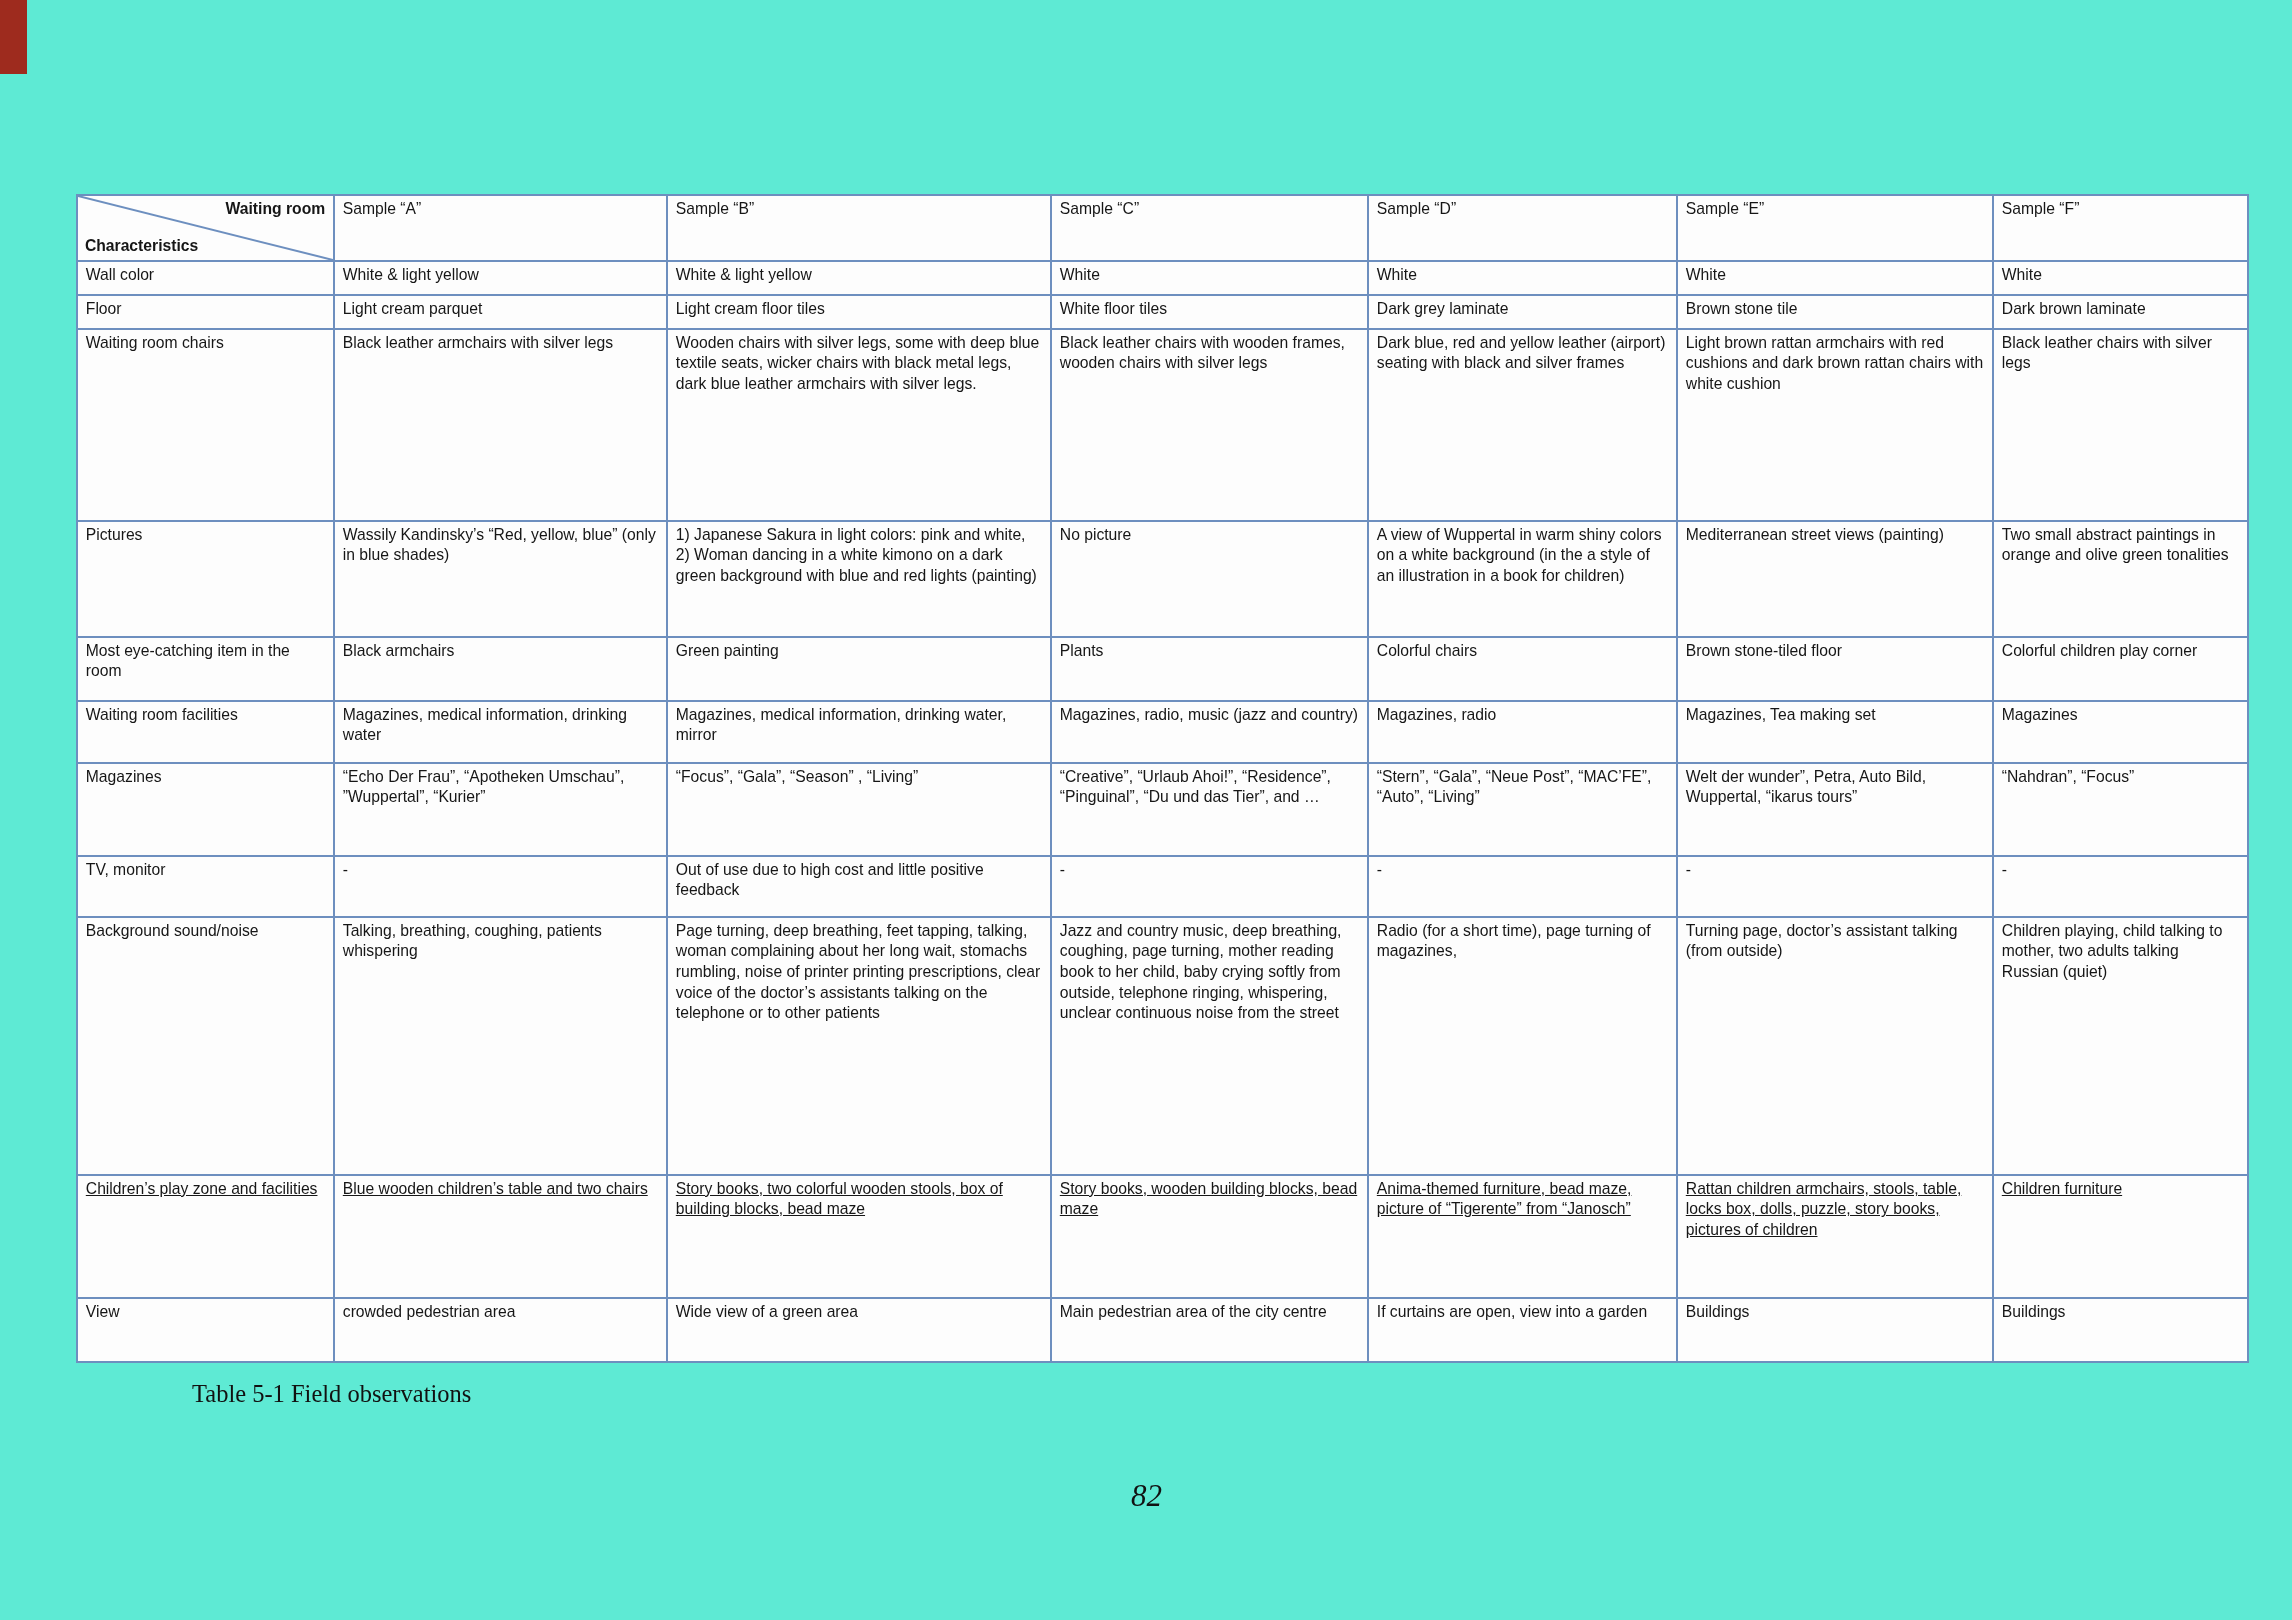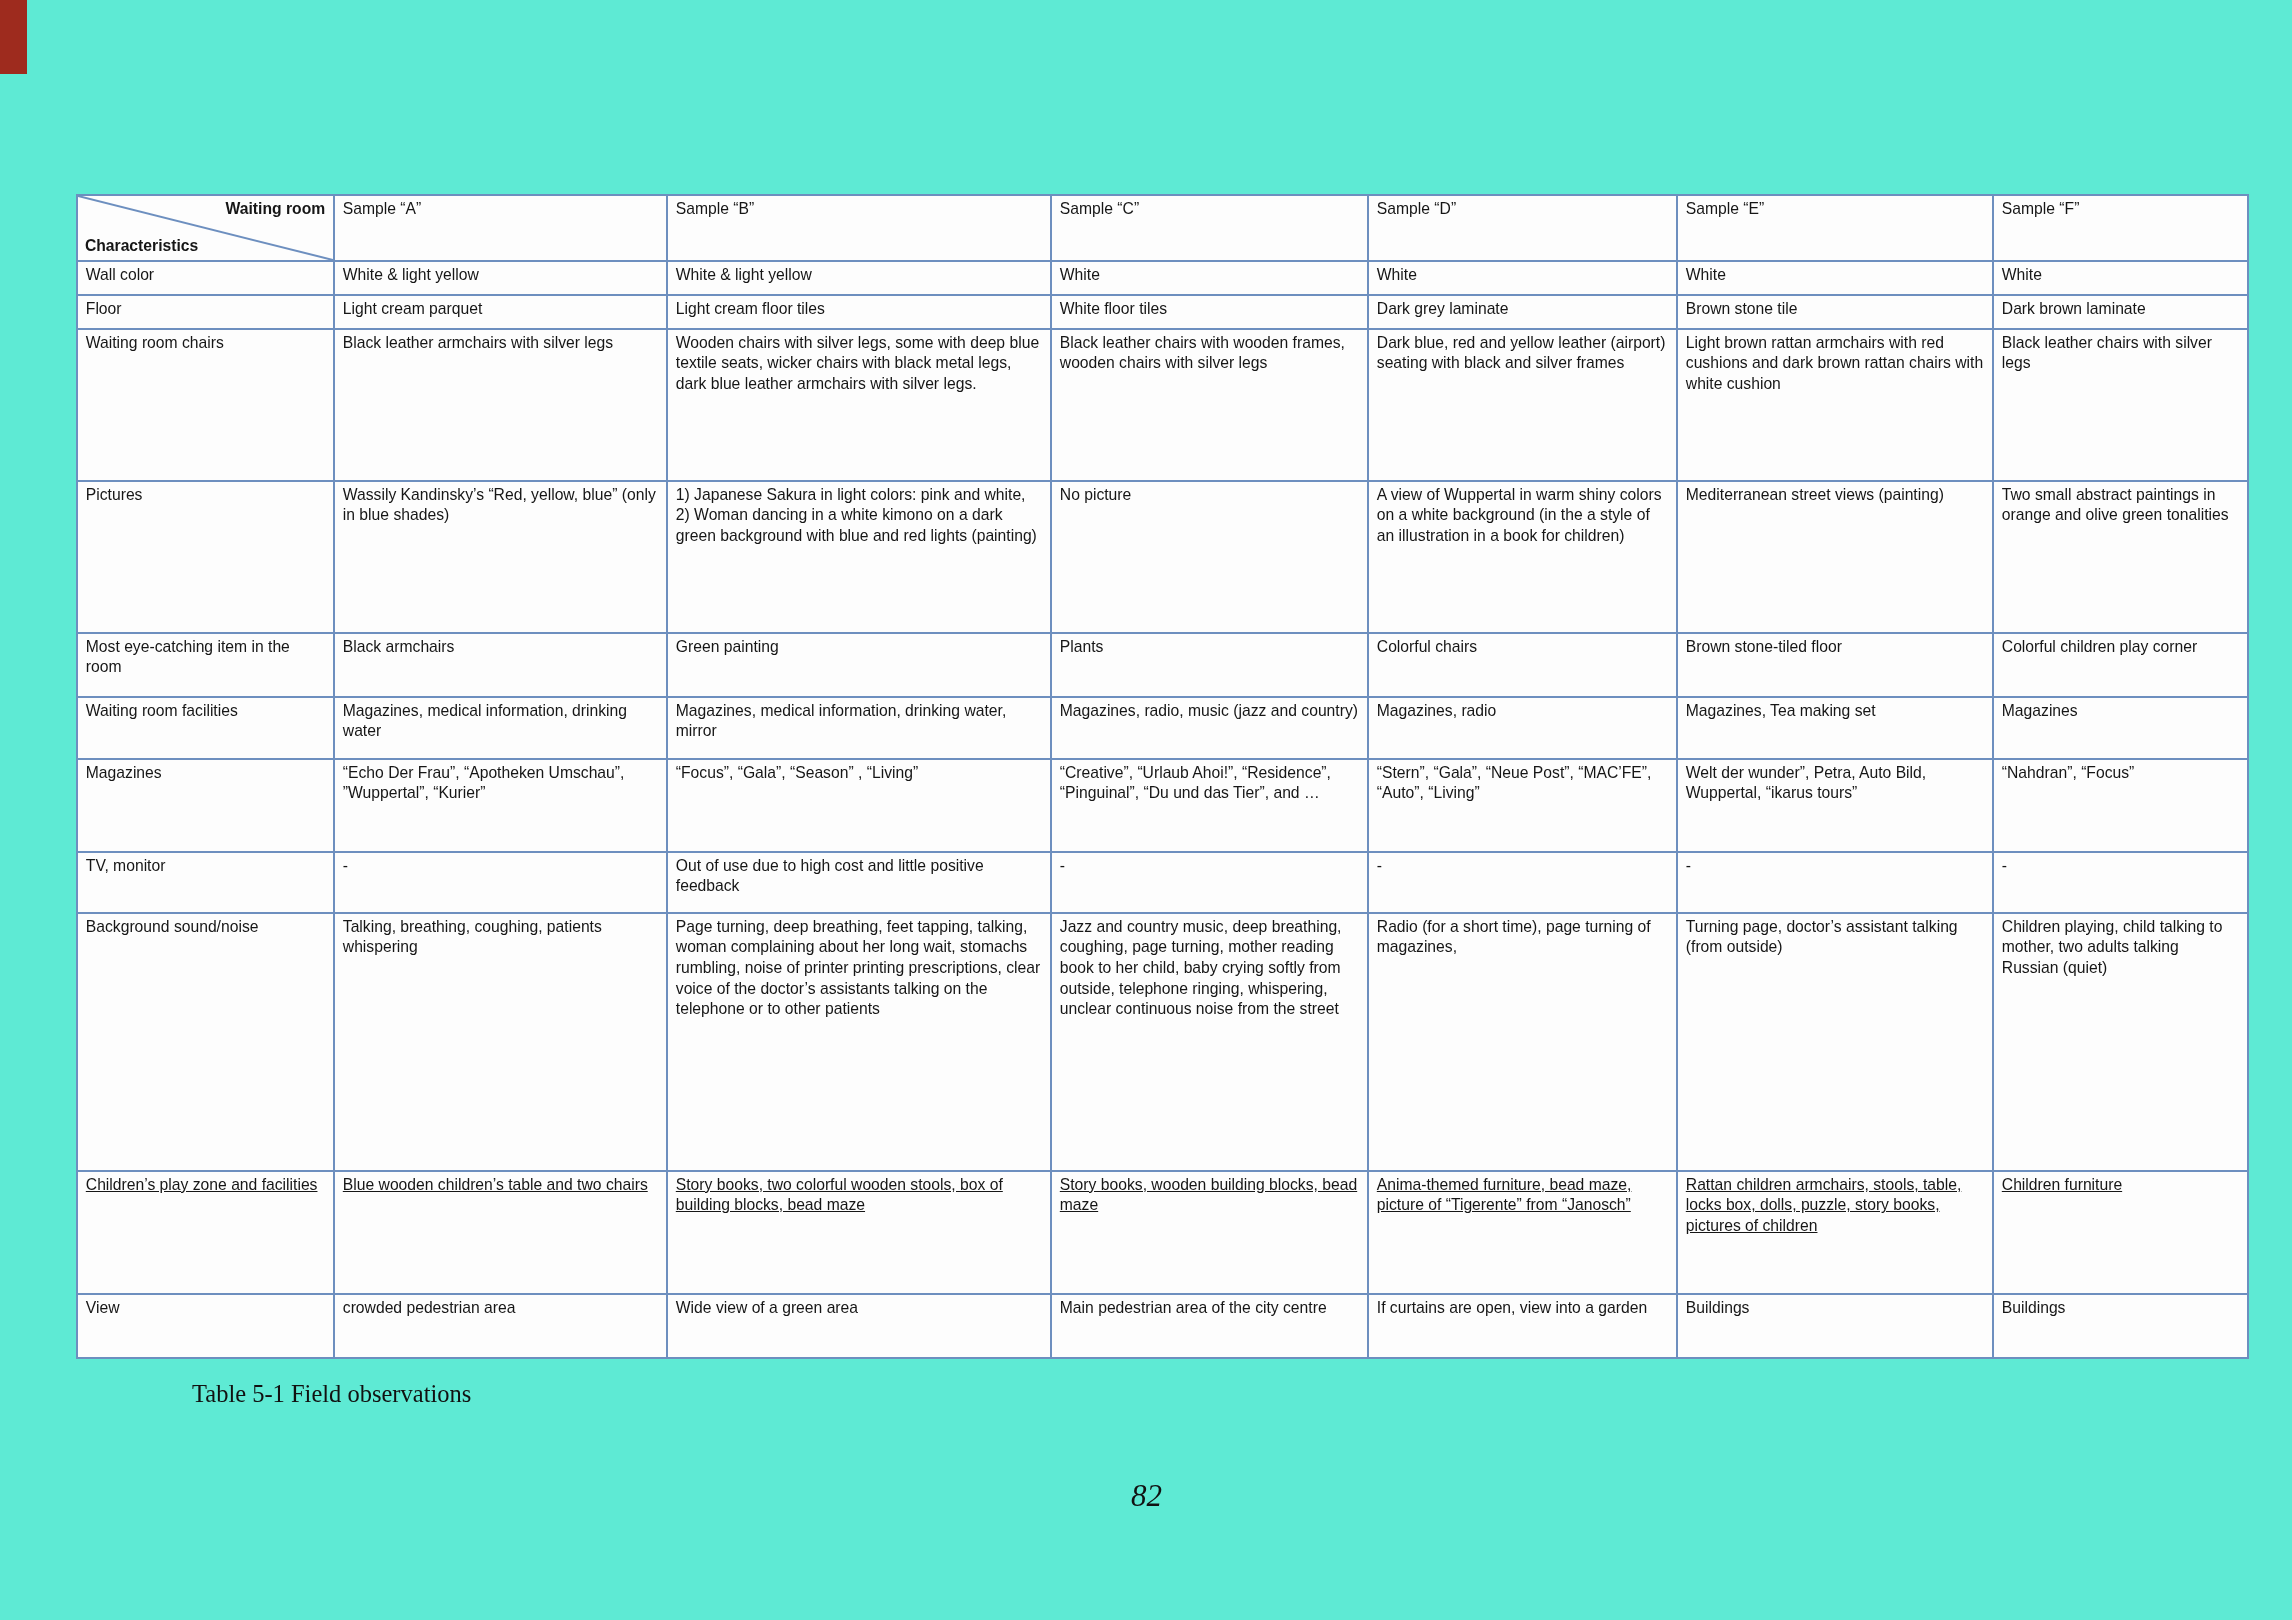--- a/index.html
+++ b/index.html
@@ -54,22 +54,22 @@
     position:absolute;right:7.8px;top:2.9px;
     font-weight:bold;font-size:15.7px;
   }
   .corner .bot-lab{
     position:absolute;left:6.9px;bottom:3.9px;
     font-weight:bold;font-size:15.7px;
   }
   
   tr.h-head{height:66px;}
   tr.h-s{height:34px;}
-  tr.h-chairs{height:152px;}
-  tr.h-pics{height:152px;}
+  tr.h-chairs{height:192px;}
+  tr.h-pics{height:116px;}
   tr.h-eye{height:64px;}
   tr.h-fac{height:62px;margin-left:12px;}
   tr.h-mag{height:93px;}
   tr.h-tv{height:61px;}
   tr.h-bg{height:258px;}
   tr.h-play{height:123px;text-decoration:underline;}
   tr.h-view{height:64px;}
   .caption{
     position:absolute;left:192px;top:1380px;
     font-family:"Liberation Serif", serif;

